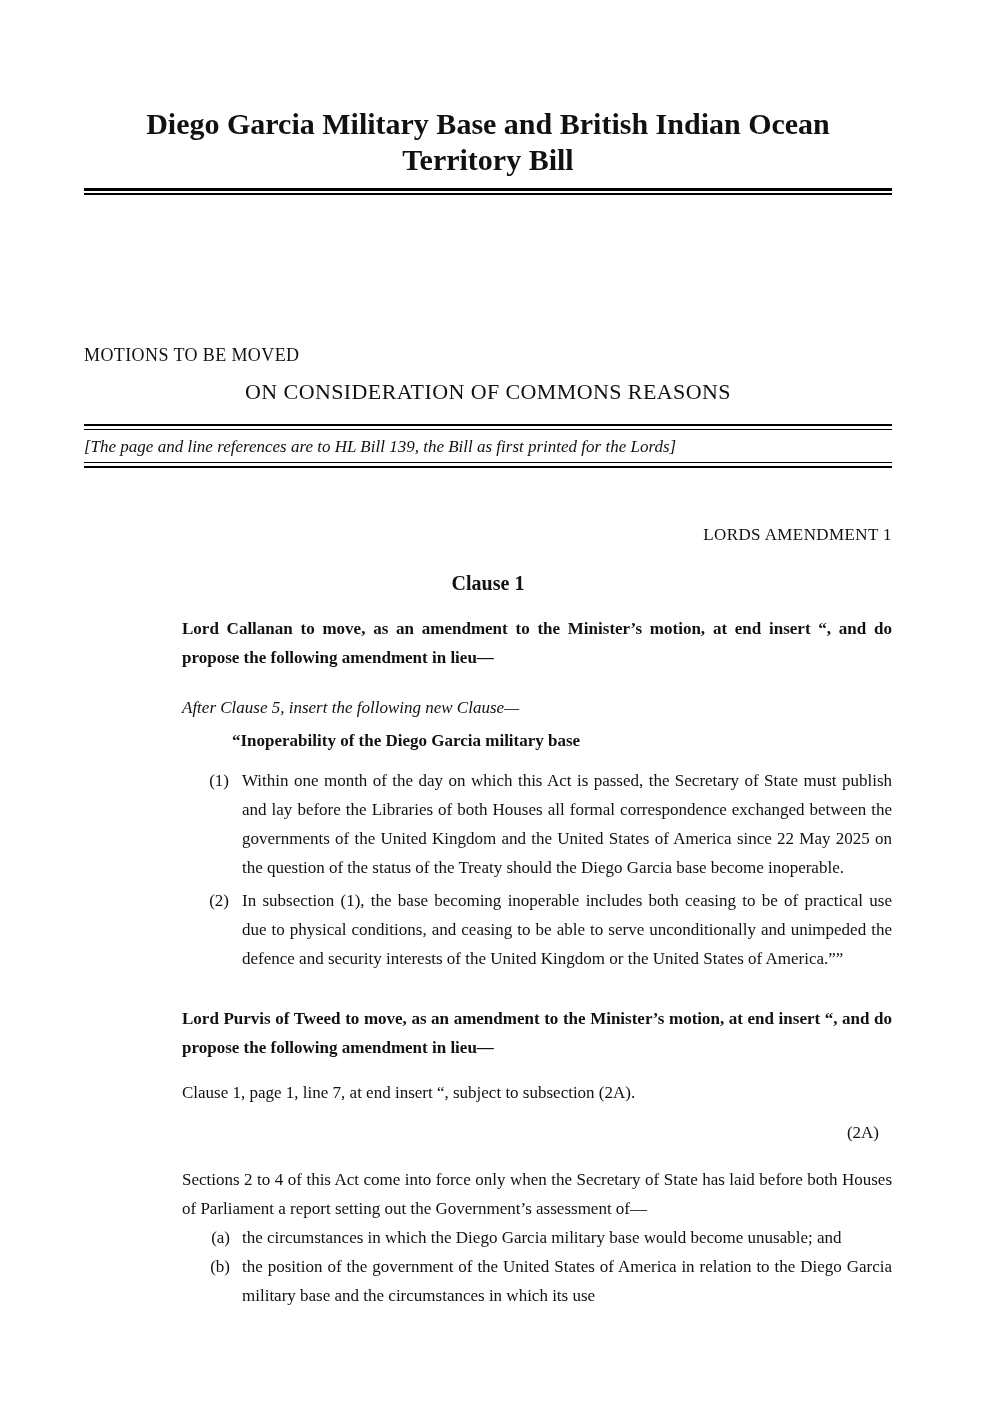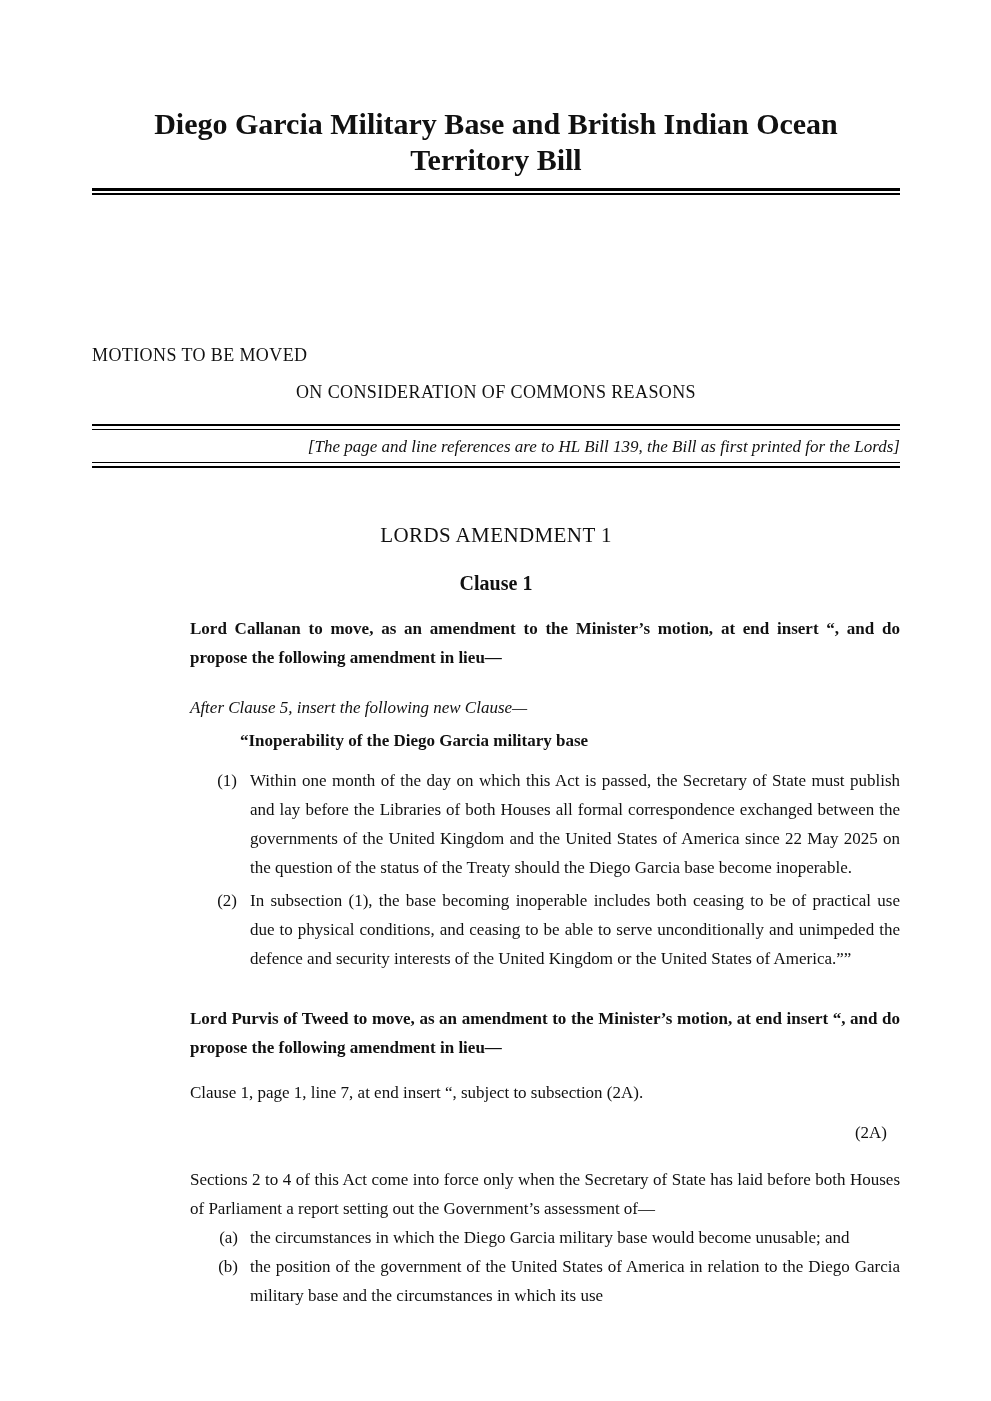--- a/index.html
+++ b/index.html
@@ -11,21 +11,21 @@
     position: relative;
     width: 991px;
     height: 1401px;
     background: #ffffff;
     color: #111111;
     font-family: "Liberation Serif", serif;
     overflow: hidden;
   }
   .content {
     position: absolute;
-    left: 92px;
+    left: 84px;
     top: 0;
     width: 808px;
   }
   .doc-title {
     margin-top: 106px;
     font-size: 30px;
     line-height: 36px;
     font-weight: bold;
     text-align: center;
   }
@@ -37,49 +37,49 @@
   }
   .motions-h1 {
     margin-top: 149px;
     font-size: 18px;
     line-height: 22px;
     text-align: left;
     letter-spacing: 0.4px;
   }
   .motions-h2 {
     margin-top: 15px;
-    font-size: 18px;
+    font-size: 22px;
     line-height: 22px;
     text-align: center;
     letter-spacing: 0.4px;
   }
   .rule-note-top {
     margin-top: 21px;
     height: 3px;
     border-top: 2px solid #000;
     border-bottom: 1px solid #000;
   }
   .ref-note {
     margin-top: 7px;
     font-size: 17px;
     line-height: 20px;
     font-style: italic;
-    text-align: right;
+    text-align: left;
   }
   .rule-note-bottom {
     margin-top: 5px;
     height: 3px;
     border-top: 1px solid #000;
     border-bottom: 2px solid #000;
   }
   .lords-amendment {
     margin-top: 56px;
-    font-size: 21px;
-    line-height: 22px;
-    text-align: center;
+    font-size: 17px;
+    line-height: 22px;
+    text-align: right;
     letter-spacing: 0.4px;
   }
   .clause-head {
     margin-top: 26px;
     font-size: 20px;
     line-height: 22px;
     font-weight: bold;
     text-align: center;
   }
   .body-block {

